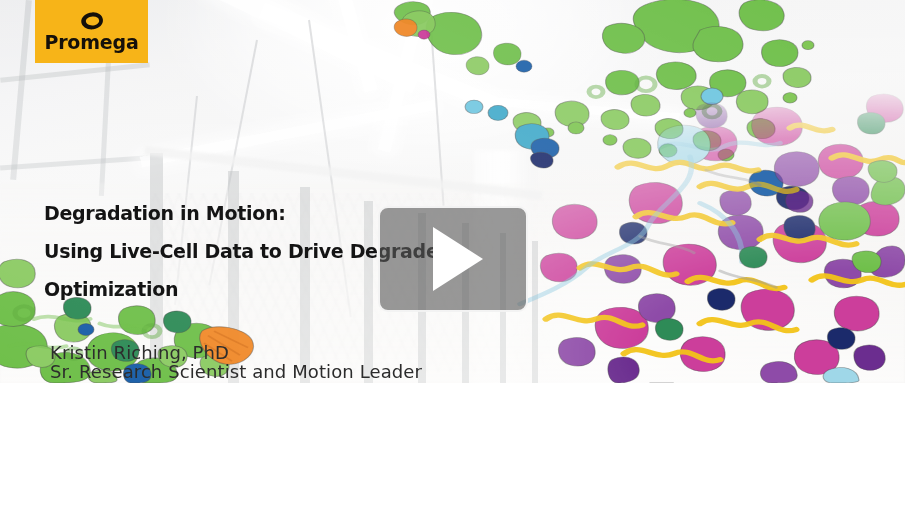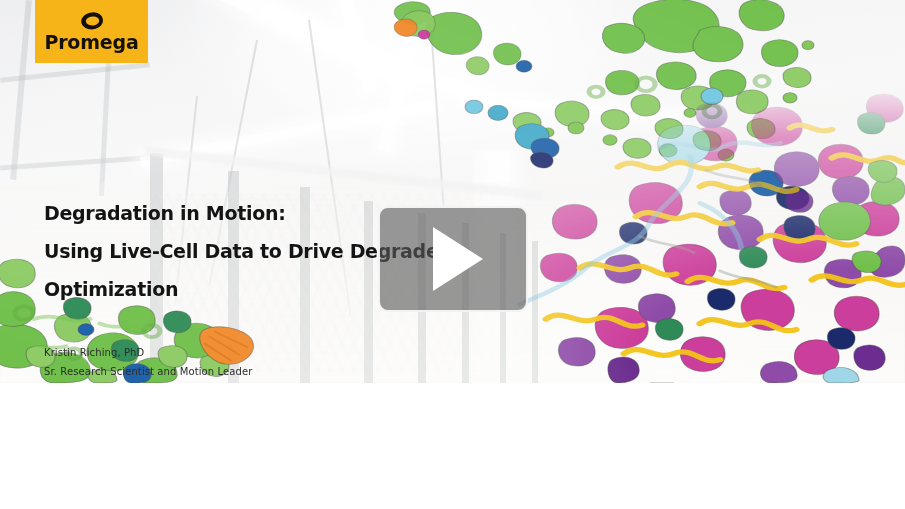--- a/index.html
+++ b/index.html
@@ -151,24 +151,25 @@
     font-weight: 700;
     font-size: 19px;
     line-height: 38px;
     color: #141414;
     letter-spacing: -0.3px;
     white-space: pre-line;
   }
   .presenter {
     margin-top: 35px;
     font-family: "DejaVu Sans", sans-serif;
-    font-size: 10px;
+    font-size: 18px;
     line-height: 19px;
     color: #2c2c2c;
     letter-spacing: 0.1px;
+    margin-left: 6px;
   }
   .presenter .p-line { display: block; }
 
   
   .play-button {
     position: absolute;
     left: 378px; top: 206px;
     width: 150px; height: 106px;
     border-radius: 10px;
     background: rgba(90,90,90,0.62);

